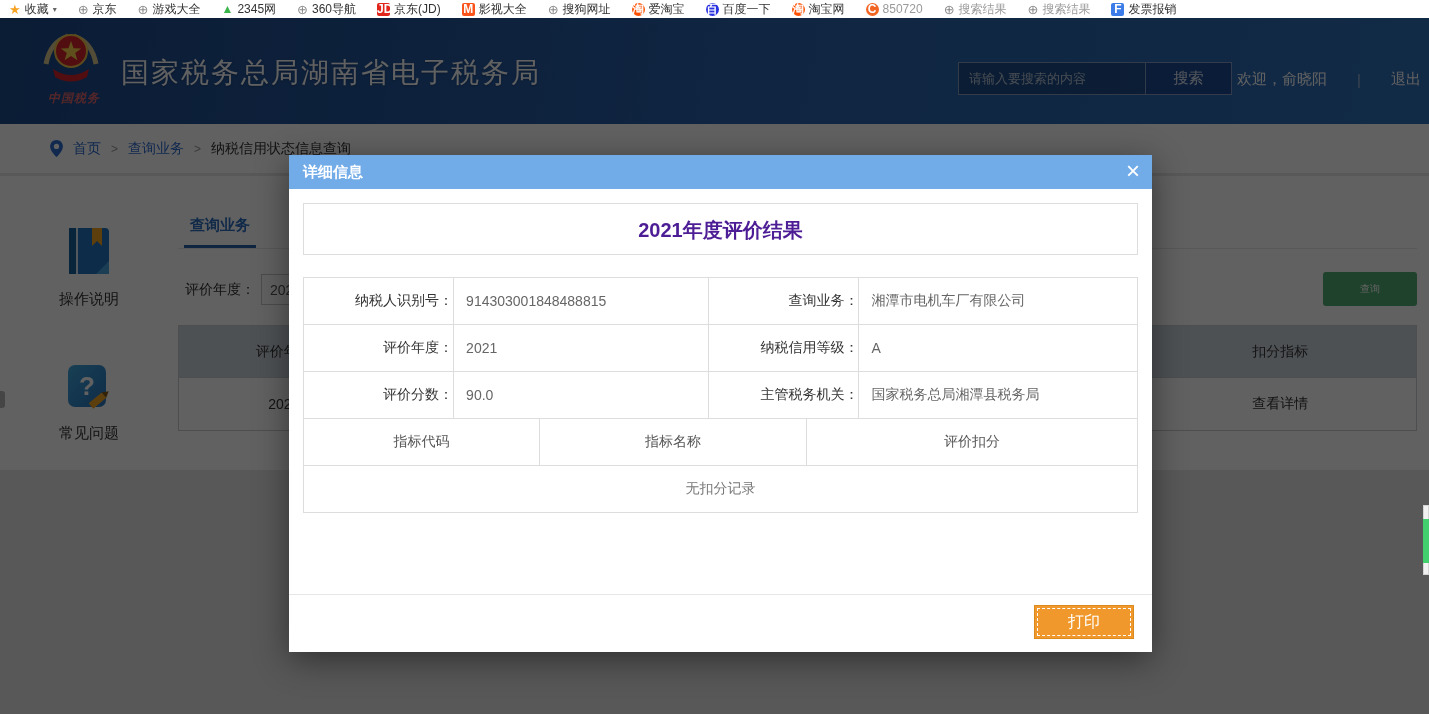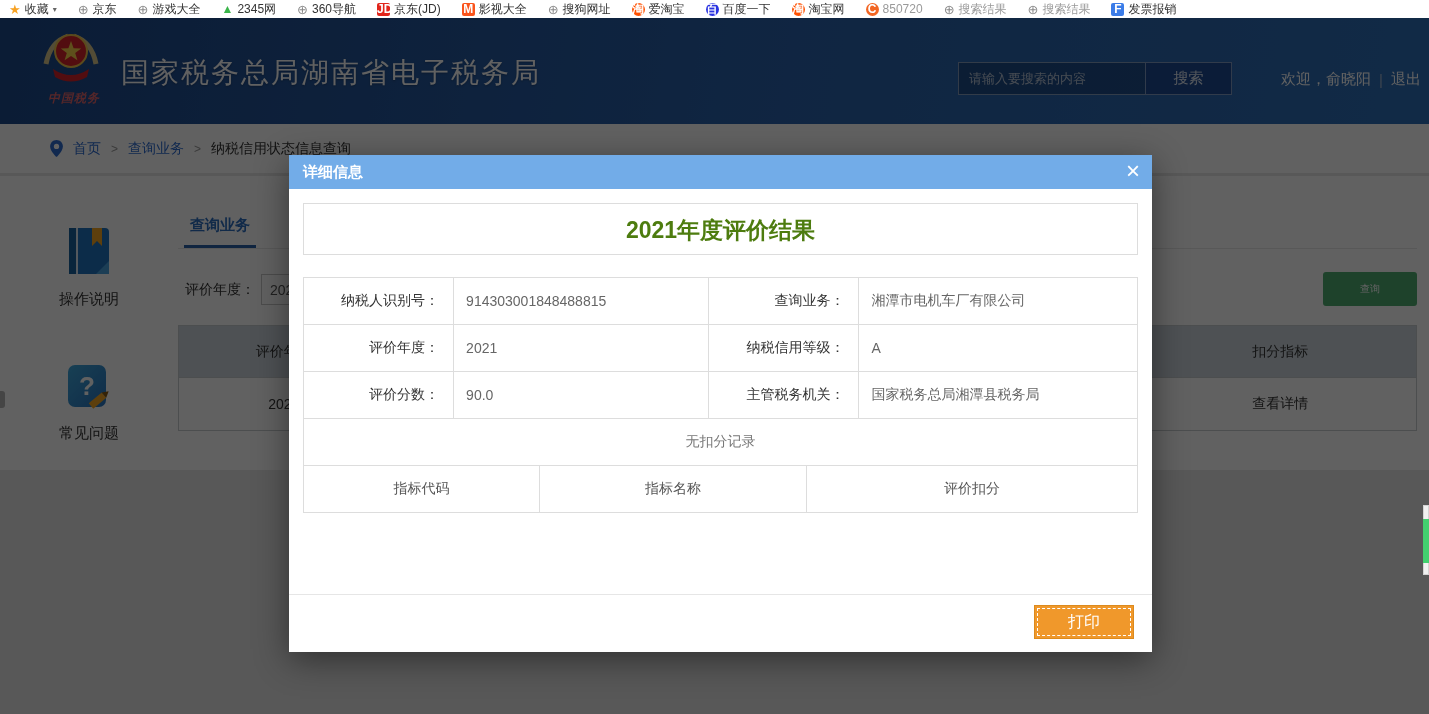--- a/index.html
+++ b/index.html
@@ -32,21 +32,21 @@
   .emblem-caption { position:absolute; left:44px; top:72px; width:60px; text-align:center;
     color:#e0656b; font-size:12px; font-style:italic; font-weight:bold; letter-spacing:1px; }
   .apptitle { position:absolute; left:112px; top:36px; color:#ffffff; font-size:28px; font-weight:normal;
     letter-spacing:2px; text-shadow:0 1px 2px rgba(0,0,0,0.25);margin-left:9px; }
   .hsearch { position:absolute; left:958px; top:44px; display:flex; }
   .hsearch input { width:187px; height:33px; background:rgba(10,30,66,0.35); border:1px solid rgba(255,255,255,0.45);
     border-right:none; padding:0 10px; font-size:13px; color:#fff; outline:none; }
   .hsearch input::placeholder { color:#b9c6d8; }
   .hsearch .sbtn { width:87px; height:33px; background:#1d4a94; border:1px solid rgba(255,255,255,0.45);
     color:#dfe7f2; font-size:15px; cursor:pointer; }
-  .huser { position:absolute; right:8px; top:52px; display:flex; gap:8px; color:#fff; font-size:15px; align-items:center; }
+  .huser { position:absolute; right:8px; top:52px; display:flex; gap:30px; color:#fff; font-size:15px; align-items:center; }
   .huser .sep { color:#9fb4d0; }
   .huser .logout { cursor:pointer; }
 
   
   .breadcrumb { position:absolute; left:0; top:124px; width:100%; height:49px; background:#fff;
     display:flex; align-items:center; gap:10px; padding-left:50px; font-size:14px; }
   .crumb-link { color:#2e6cd0; cursor:pointer; }
   .crumb-sep { color:#999; font-size:12px; }
   .crumb-cur { color:#333; }
 
@@ -72,24 +72,24 @@
   
   .overlay { position:absolute; left:0; top:18px; right:0; bottom:0; background:rgba(0,0,0,0.62); z-index:50; }
   .modal { position:absolute; left:289px; top:155px; width:863px; height:497px; background:#fff;
     z-index:60; box-shadow:0 8px 32px rgba(0,0,0,0.45); }
   .modal-header { height:34px; background:#72ACE8; color:#fff; font-size:15px; font-weight:bold;
     line-height:34px; padding:0 14px; position:relative; }
   .modal-close { position:absolute; right:12px; top:-1px; font-size:24px; font-weight:normal;
     line-height:34px; color:#fff; cursor:pointer; }
   .modal-body { padding:14px 14px 0; }
   .m-heading { border:1px solid #ddd; height:52px; line-height:52px; text-align:center;
-    font-size:23px; font-weight:bold; color:#4d7c0f; margin-bottom:22px; }
+    font-size:20px; font-weight:bold; color:#4c1d95; margin-bottom:22px; }
   .m-table { width:100%; border-collapse:collapse; table-layout:fixed; }
   .m-table td, .m-table th { border:1px solid #ddd; height:47px; font-size:14px; font-weight:normal; }
-  .m-table .lbl { text-align:right; color:#333; padding-right:14px; }
+  .m-table .lbl { text-align:right; color:#333; padding-right:0; }
   .m-table .val { text-align:left; color:#666; padding-left:12px; }
   .m-table .cen { text-align:center; color:#555; }
   .m-table2 { width:100%; border-collapse:collapse; table-layout:fixed; margin-top:-1px; }
   .m-table2 td, .m-table2 th { border:1px solid #ddd; height:47px; font-size:14px; font-weight:normal;
     text-align:center; color:#555; }
   .m-table2 .empty { color:#777; }
   .modal-footer { position:absolute; left:0; right:0; bottom:0; height:58px; border-top:1px solid #e6e6e6;
     background:#fff; }
   .printbtn { position:absolute; right:18px; top:10px; width:100px; height:34px; background:#F0982B;
     border:1px solid #DB8A1E; outline:1px dashed #fff; outline-offset:-4px; color:#fff; font-size:16px; cursor:pointer; }
@@ -306,27 +306,27 @@
       </tbody>
         </table>
       <table class="m-table2">
         <colgroup>
             <col style="width:28.3%">
             <col style="width:32%">
             <col style="width:39.7%">
           </colgroup>
         <tbody>
             <tr>
-          <td class="empty" colspan="3">无扣分记录</td>
-        </tr>
-        <tr>
           <th>指标代码</th>
           <th>指标名称</th>
           <th>评价扣分</th>
         </tr>
+        <tr>
+          <td class="empty" colspan="3">无扣分记录</td>
+        </tr>
       </tbody>
         </table>
     </div>
     <div class="modal-footer">
       <button class="printbtn">打印</button>
     </div>
   </div>
 
   <div class="scroll-track"></div>
   <div class="scroll-thumb"></div>

